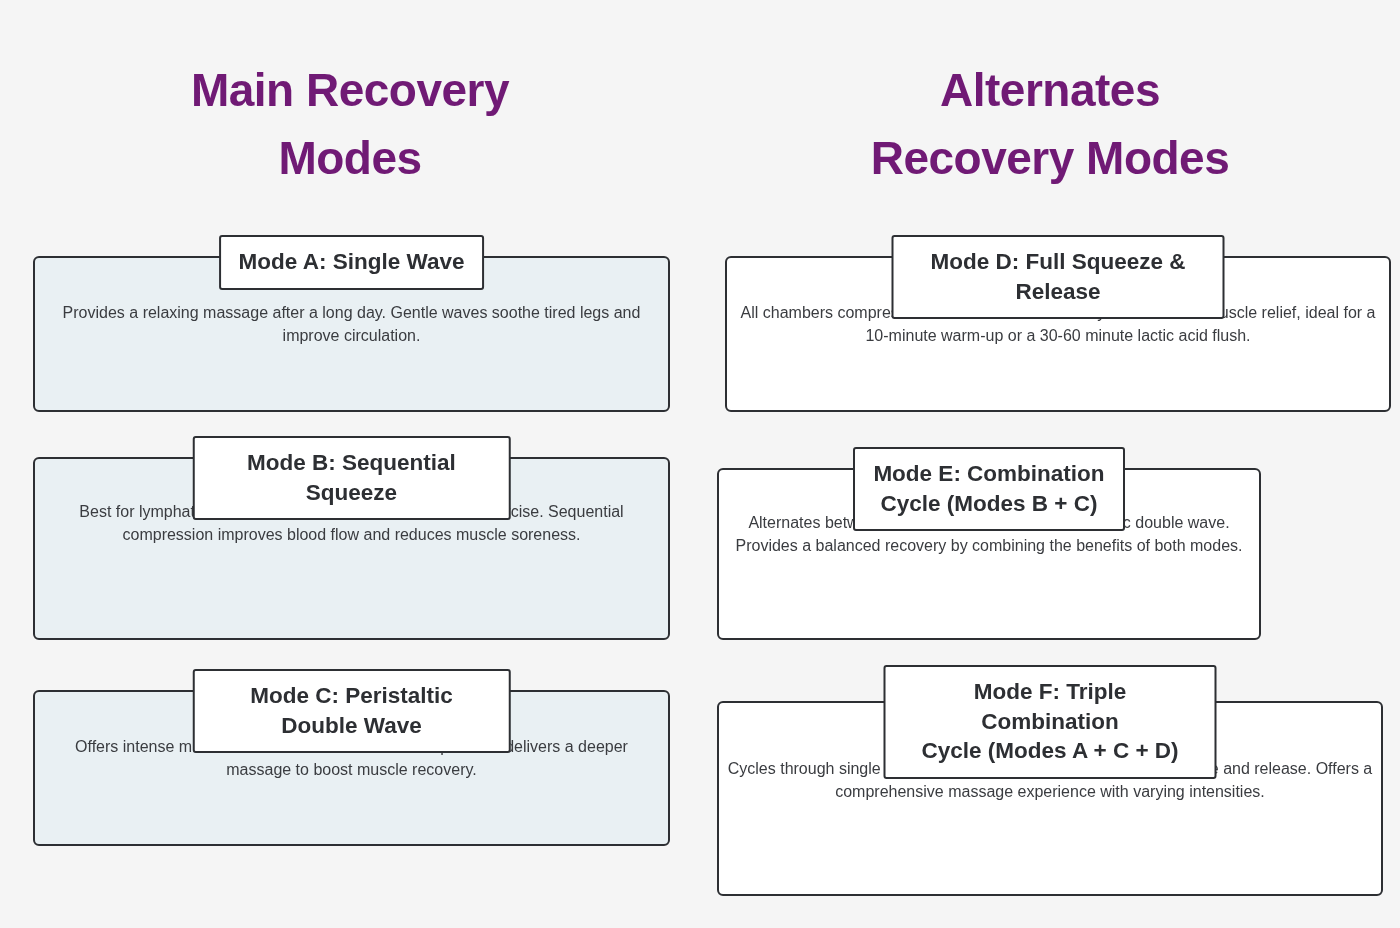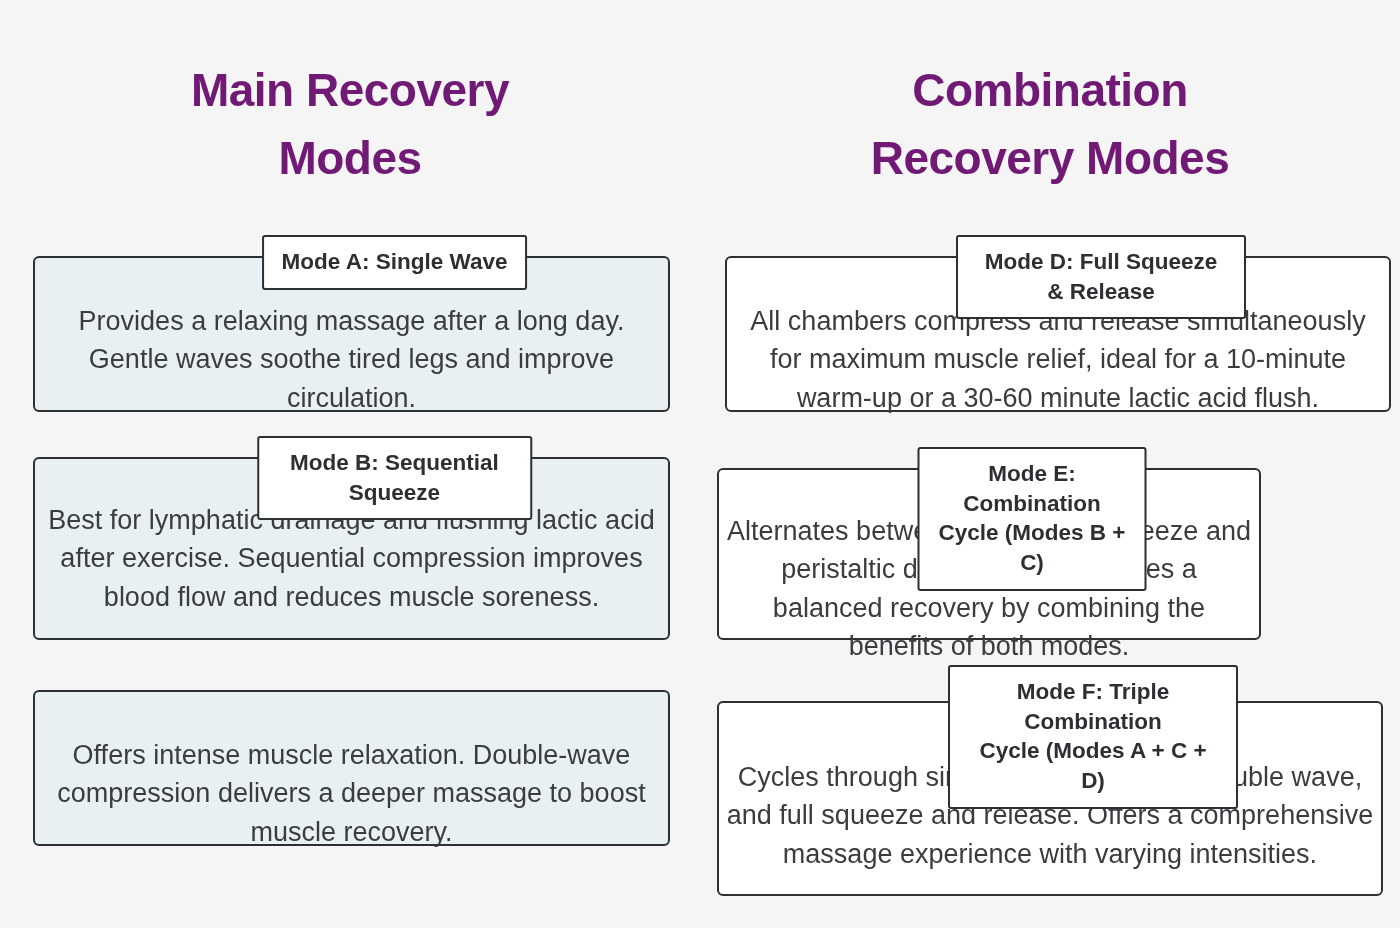--- a/index.html
+++ b/index.html
@@ -67,21 +67,20 @@
 
   
   .legend-wrap {
     position: absolute;
     top: -21px;
     left: 50%;
     transform: translateX(-50%);
     display: flex;
     justify-content: center;
     z-index: 3;
-    margin-left: 43px;
   }
   .legend {
     box-sizing: border-box;
     background: #ffffff;
     border: 2px solid #2d2f33;
     border-radius: 3px;
     padding: 10px 18px 11px;
     font-size: 22.5px;
     line-height: 1.32;
     font-weight: 700;
@@ -90,21 +89,21 @@
     white-space: pre-line;
   }
 
   .card-text {
     position: absolute;
     left: 0;
     right: 0;
     z-index: 2;
     box-sizing: border-box;
     padding: 0 8px;
-    font-size: 27px;
+    font-size: 16px;
     line-height: 1.42;
     color: #3a3c40;
     text-align: center;
   }
 </style>
 </head>
 <body>
 
 <div class="board">
 
@@ -123,26 +122,29 @@
     <div class="card filled" style="left:33px; top:457px; width:637px; height:183px;text-decoration:underline;">
       <div class="card-body"></div>
       <div class="legend-wrap">
         <div class="legend">Mode B: Sequential Squeeze</div>
       </div>
       <div class="card-text" style="top:44px;">Best for lymphatic drainage and flushing lactic acid after exercise. Sequential compression improves blood flow and reduces muscle soreness.</div>
     </div>
 
     <div class="card filled" style="left:33px; top:690px; width:637px; height:156px;">
       <div class="card-body"></div>
+      <div class="legend-wrap">
+        <div class="legend">Mode C: Peristaltic Double Wave</div>
+      </div>
       <div class="card-text" style="top:46px;">Offers intense muscle relaxation. Double-wave compression delivers a deeper massage to boost muscle recovery.</div>
     </div>
   </div>
 
   <div class="column right">
-    <div class="column-title">Combination
+    <div class="column-title">Alternates
 Recovery Modes</div>
 
     <div class="card plain" style="left:25px; top:256px; width:666px; height:156px;">
       <div class="card-body"></div>
       <div class="legend-wrap">
         <div class="legend">Mode D: Full Squeeze &amp; Release</div>
       </div>
       <div class="card-text" style="top:46px;">All chambers compress and release simultaneously for maximum muscle relief, ideal for a 10-minute warm-up or a 30-60 minute lactic acid flush.</div>
     </div>
 

